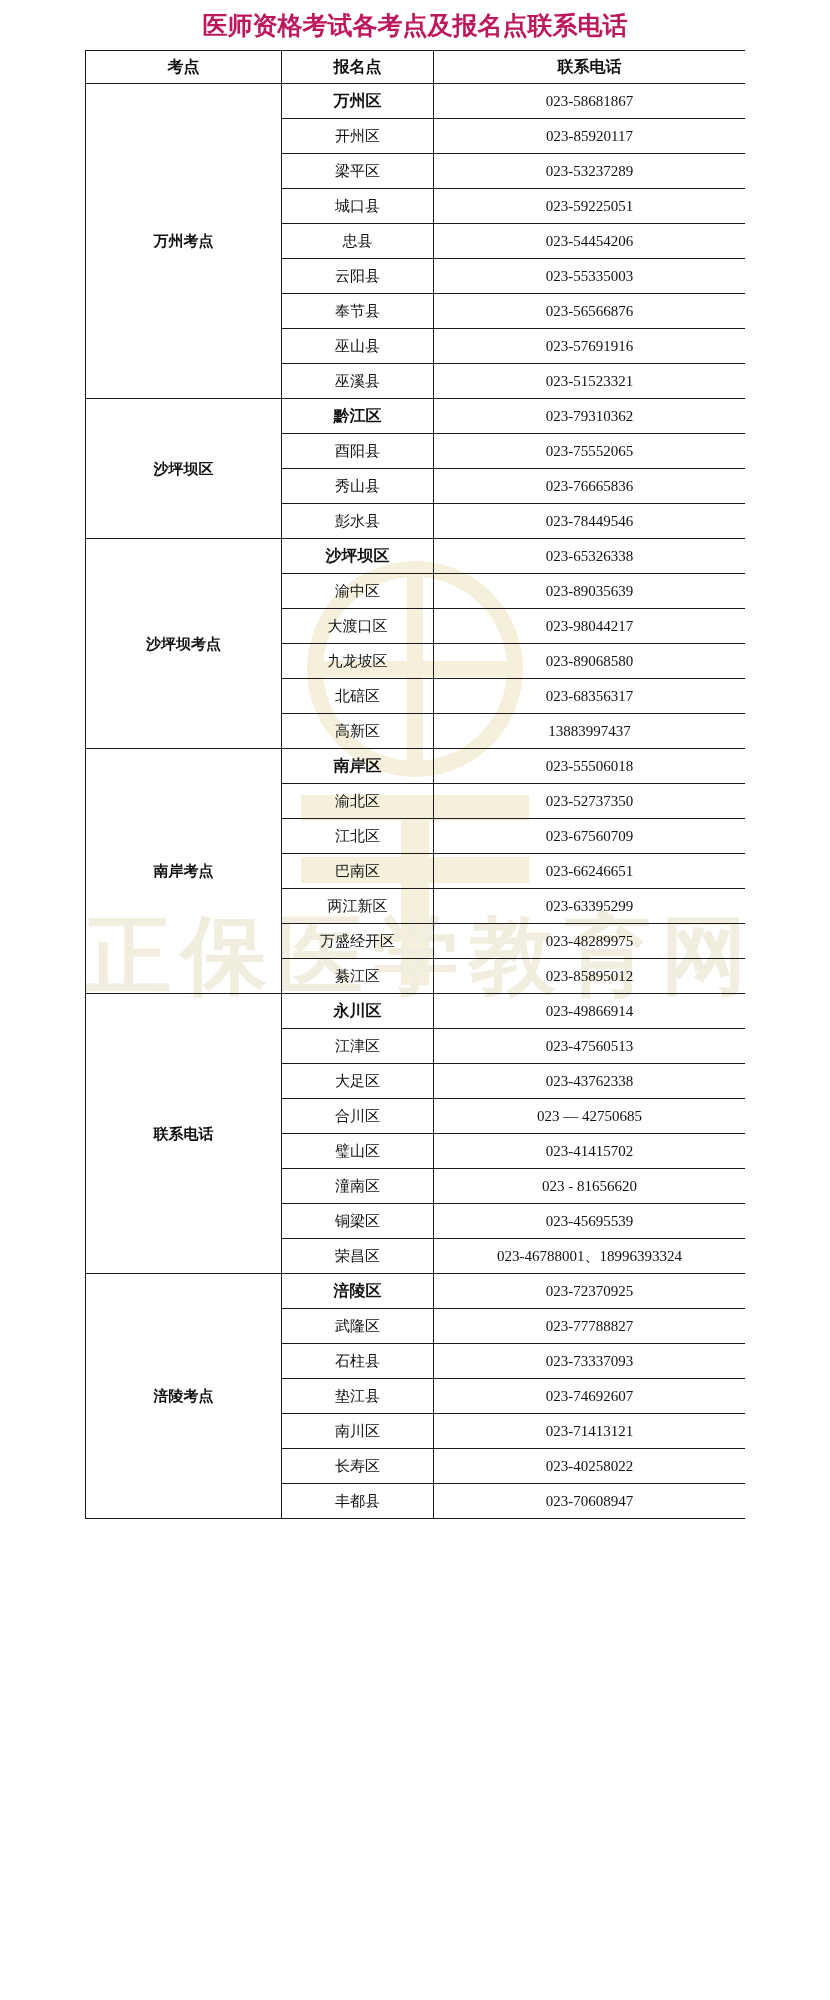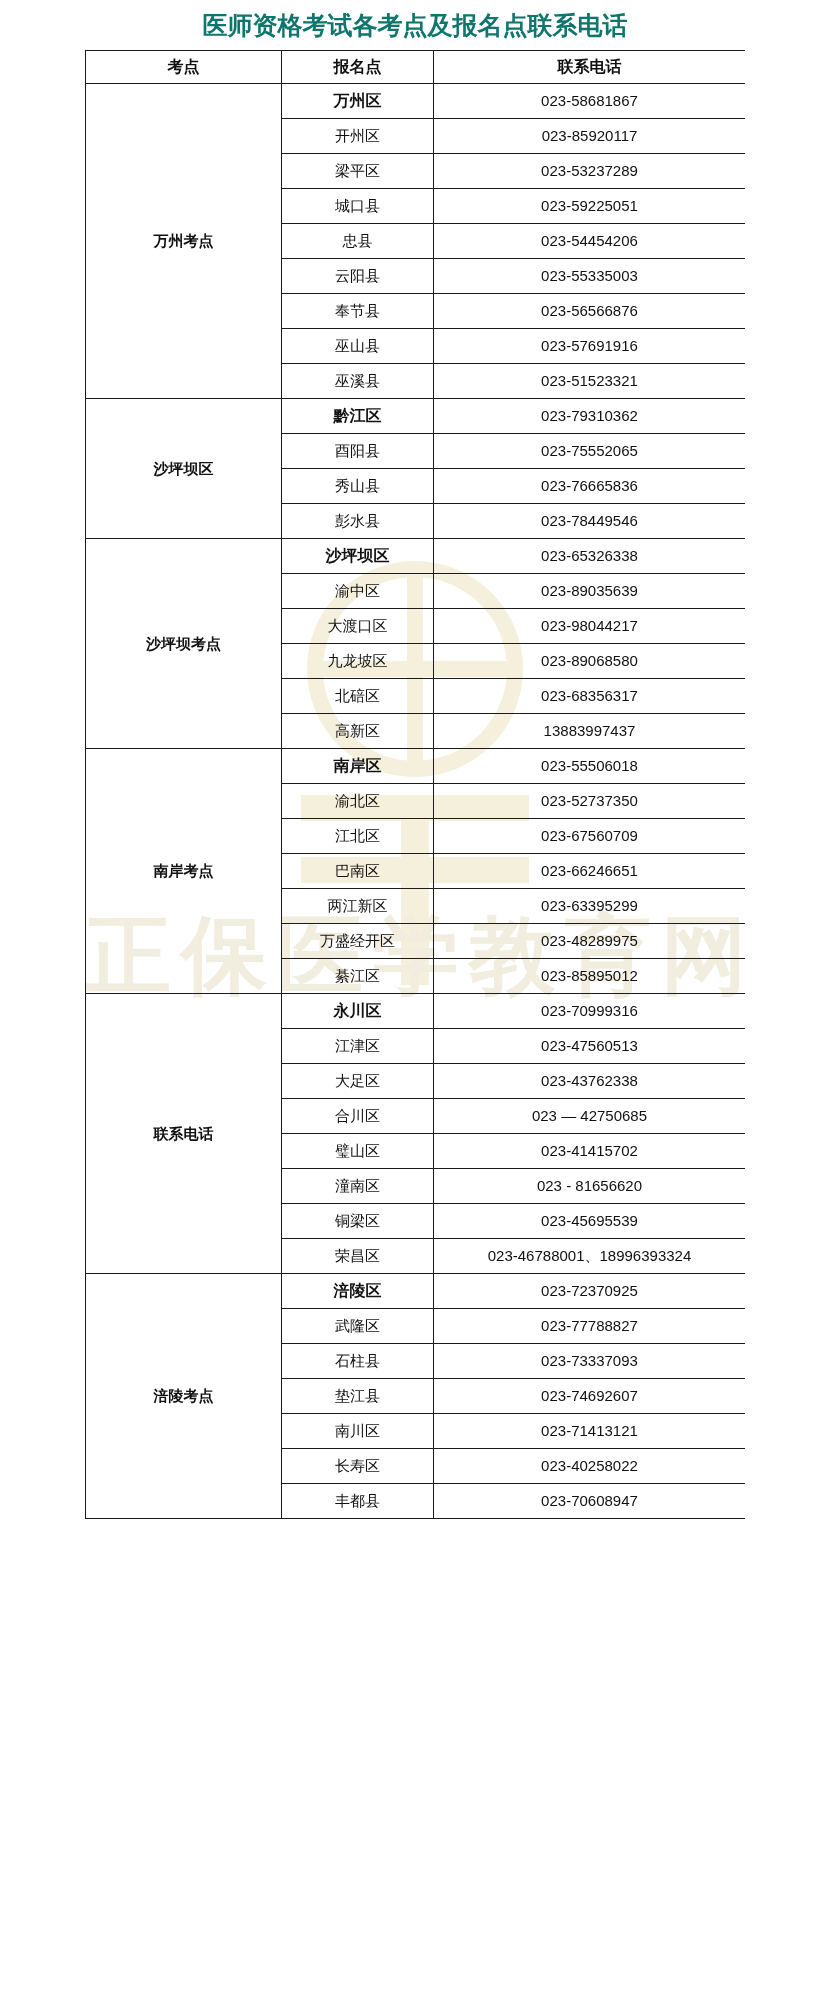--- a/index.html
+++ b/index.html
@@ -18,32 +18,33 @@
     margin: 0 auto;
     padding-top: 4px;
     overflow: hidden;
   }
   .doc-title {
     text-align: center;
     font-size: 25px;
     font-weight: bold;
     line-height: 38px;
     letter-spacing: 0px;
-    color: #0f766e;
+    color: #be185d;
     padding: 2px 0 6px 0;
     position: relative;
     z-index: 3;
   }
   table.contact-table {
     position: relative;
     z-index: 3;
     border-collapse: collapse;
     width: 660px;
     table-layout: fixed;
     background: transparent;
+    font-family: Liberation Serif, serif;
   }
   table.contact-table col.c1 { width: 196px; }
   table.contact-table col.c2 { width: 152px; }
   table.contact-table col.c3 { width: 312px; }
 
   table.contact-table th,
   table.contact-table td {
     border: 1px solid #1b1b1b;
     text-align: center;
     vertical-align: middle;
@@ -254,21 +255,21 @@
         <td class="phone-cell">023-48289975</td>
       </tr>
       <tr>
         <td class="point-cell">綦江区</td>
         <td class="phone-cell">023-85895012</td>
       </tr>
 
       <tr>
         <td class="site-cell" rowspan="8">联系电话</td>
         <td class="point-cell first-point">永川区</td>
-        <td class="phone-cell">023-70999316</td>
+        <td class="phone-cell">023-49866914</td>
       </tr>
       <tr>
         <td class="point-cell">江津区</td>
         <td class="phone-cell">023-47560513</td>
       </tr>
       <tr>
         <td class="point-cell">大足区</td>
         <td class="phone-cell">023-43762338</td>
       </tr>
       <tr>

